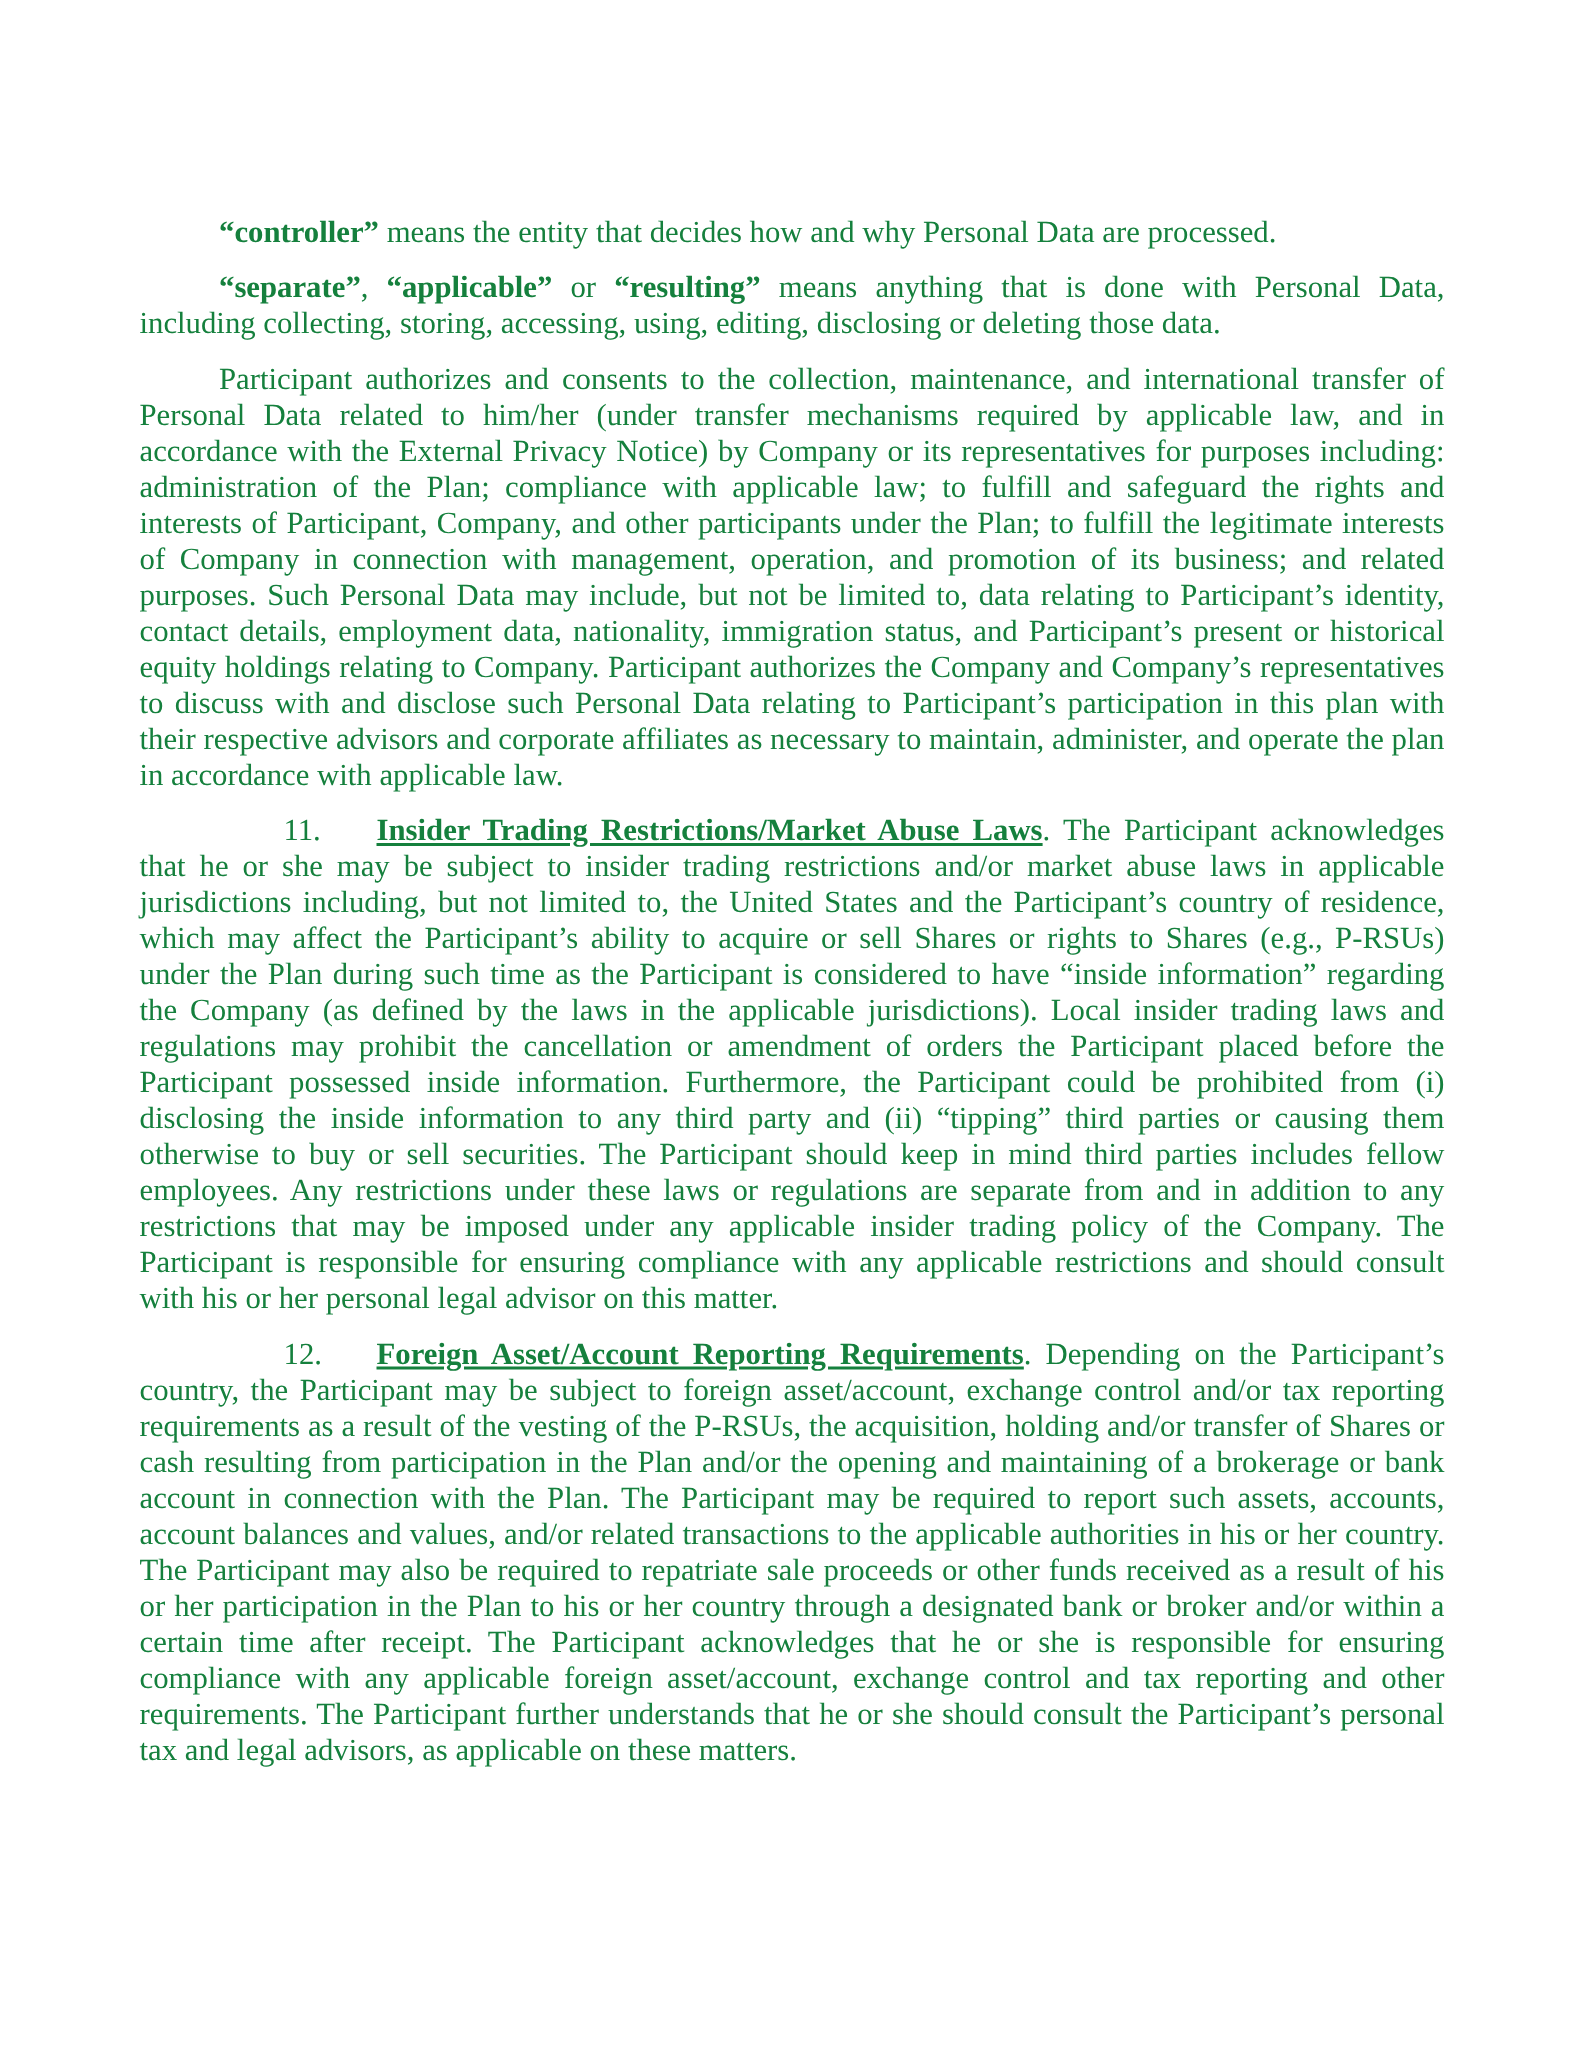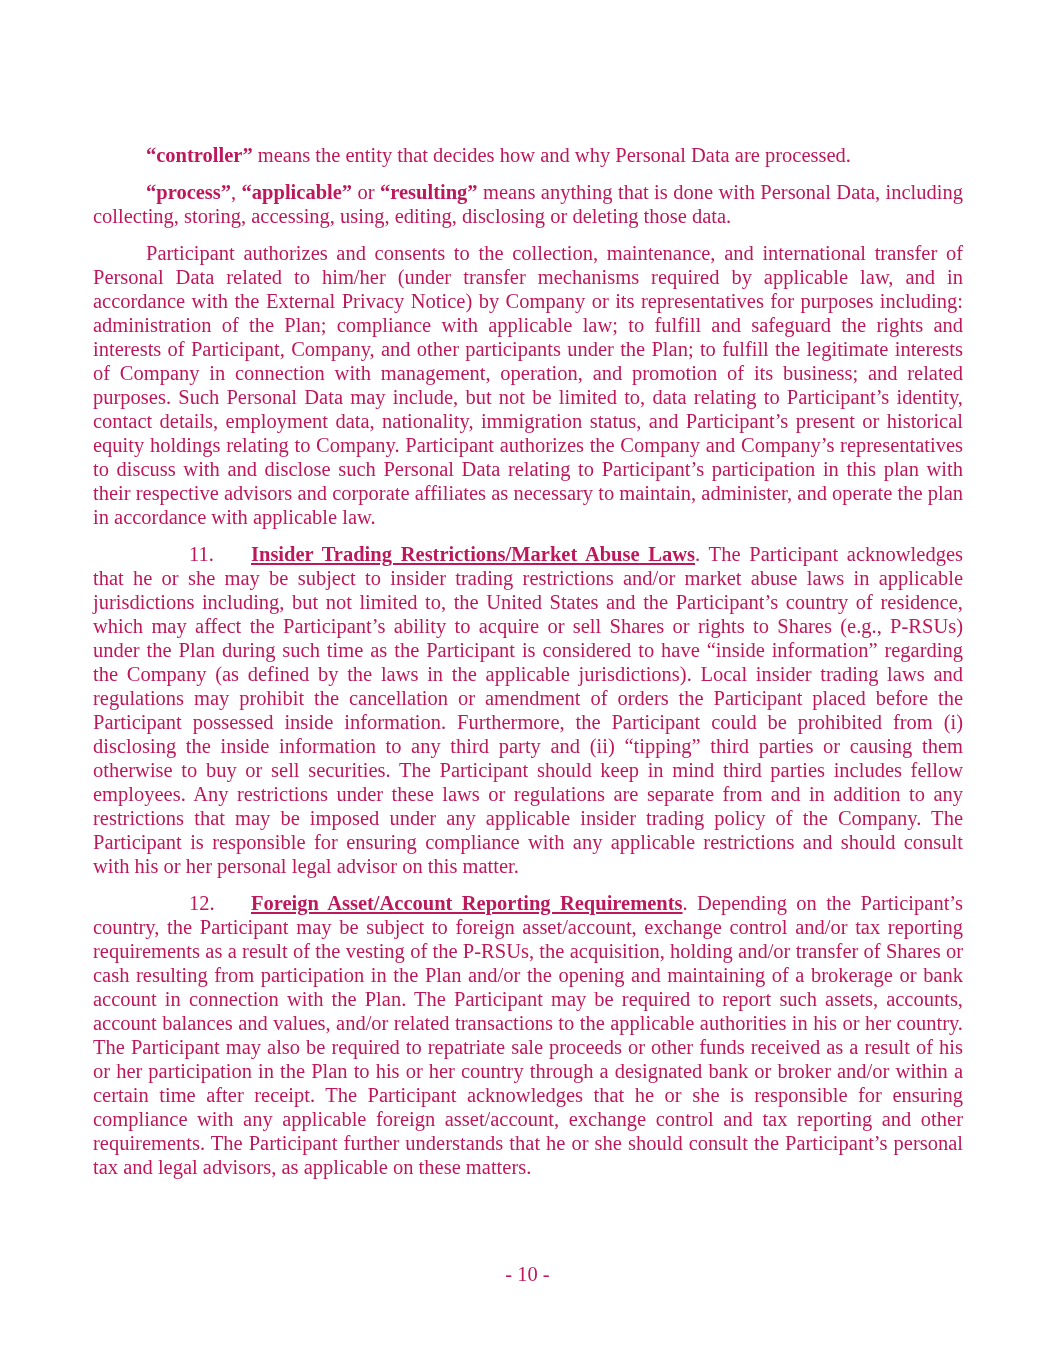--- a/index.html
+++ b/index.html
@@ -3,21 +3,21 @@
 <meta charset="utf-8">
 <style>
   * { margin: 0; padding: 0; box-sizing: border-box; }
   html, body { background: #ffffff; }
   .page {
     position: relative;
     width: 1055px;
     height: 1365px;
     background: #ffffff;
     font-family: "Liberation Serif", "DejaVu Serif", serif;
-    color: #be185d;
+    color: #15803d;
     overflow: hidden;
   }
   .doc-body {
     position: absolute;
     left: 93px;
     top: 143px;
     width: 870px;
   }
   p.para {
     font-size: 20.5px;
@@ -44,19 +44,18 @@
     font-size: 20.5px;
     line-height: 24px;
   }
 </style>
 </head>
 <body>
 
 <div class="page">
   <div class="doc-body">
       <p class="para"><span class="run-bold">“controller”</span><span class="run-normal"> means the entity that decides how and why Personal Data are processed.</span></p>
-      <p class="para"><span class="run-bold">“process”</span><span class="run-normal">, </span><span class="run-bold">“applicable”</span><span class="run-normal"> or </span><span class="run-bold">“resulting”</span><span class="run-normal"> means anything that is done with Personal Data, including collecting, storing, accessing, using, editing, disclosing or deleting those data.</span></p>
+      <p class="para"><span class="run-bold">“separate”</span><span class="run-normal">, </span><span class="run-bold">“applicable”</span><span class="run-normal"> or </span><span class="run-bold">“resulting”</span><span class="run-normal"> means anything that is done with Personal Data, including collecting, storing, accessing, using, editing, disclosing or deleting those data.</span></p>
       <p class="para"><span class="run-normal">Participant authorizes and consents to the collection, maintenance, and international transfer of Personal Data related to him/her (under transfer mechanisms required by applicable law, and in accordance with the External Privacy Notice) by Company or its representatives for purposes including: administration of the Plan; compliance with applicable law; to fulfill and safeguard the rights and interests of Participant, Company, and other participants under the Plan; to fulfill the legitimate interests of Company in connection with management, operation, and promotion of its business; and related purposes.  Such Personal Data may include, but not be limited to, data relating to Participant’s identity, contact details, employment data, nationality, immigration status, and Participant’s present or historical equity holdings relating to Company.  Participant authorizes the Company and Company’s representatives to discuss with and disclose such Personal Data relating to Participant’s participation in this plan with their respective advisors and corporate affiliates as necessary to maintain, administer, and operate the plan in accordance with applicable law.</span></p>
       <p class="para"><span class="run-num">11.</span><span class="run-underline">Insider Trading Restrictions/Market Abuse Laws</span><span class="run-normal">. The Participant acknowledges that he or she may be subject to insider trading restrictions and/or market abuse laws in applicable jurisdictions including, but not limited to, the United States and the Participant’s country of residence, which may affect the Participant’s ability to acquire or sell Shares or rights to Shares (e.g., P-RSUs) under the Plan during such time as the Participant is considered to have “inside information” regarding the Company (as defined by the laws in the applicable jurisdictions).  Local insider trading laws and regulations may prohibit the cancellation or amendment of orders the Participant placed before the Participant possessed inside information.  Furthermore, the Participant could be prohibited from (i) disclosing the inside information to any third party and (ii) “tipping” third parties or causing them otherwise to buy or sell securities.  The Participant should keep in mind third parties includes fellow employees.  Any restrictions under these laws or regulations are separate from and in addition to any restrictions that may be imposed under any applicable insider trading policy of the Company.  The Participant is responsible for ensuring compliance with any applicable restrictions and should consult with his or her personal legal advisor on this matter.</span></p>
       <p class="para"><span class="run-num">12.</span><span class="run-underline">Foreign Asset/Account Reporting Requirements</span><span class="run-normal">.  Depending on the Participant’s country, the Participant may be subject to foreign asset/account, exchange control and/or tax reporting requirements as a result of the vesting of the P-RSUs, the acquisition, holding and/or transfer of Shares or cash resulting from participation in the Plan and/or the opening and maintaining of a brokerage or bank account in connection with the Plan. The Participant may be required to report such assets, accounts, account balances and values, and/or related transactions to the applicable authorities in his or her country. The Participant may also be required to repatriate sale proceeds or other funds received as a result of his or her participation in the Plan to his or her country through a designated bank or broker and/or within a certain time after receipt.  The Participant acknowledges that he or she is responsible for ensuring compliance with any applicable foreign asset/account, exchange control and tax reporting and other requirements.  The Participant further understands that he or she should consult the Participant’s personal tax and legal advisors, as applicable on these matters.</span></p>
     </div>
-  <div class="page-footer">- 10 -</div>
 </div>
 
 </body></html>

